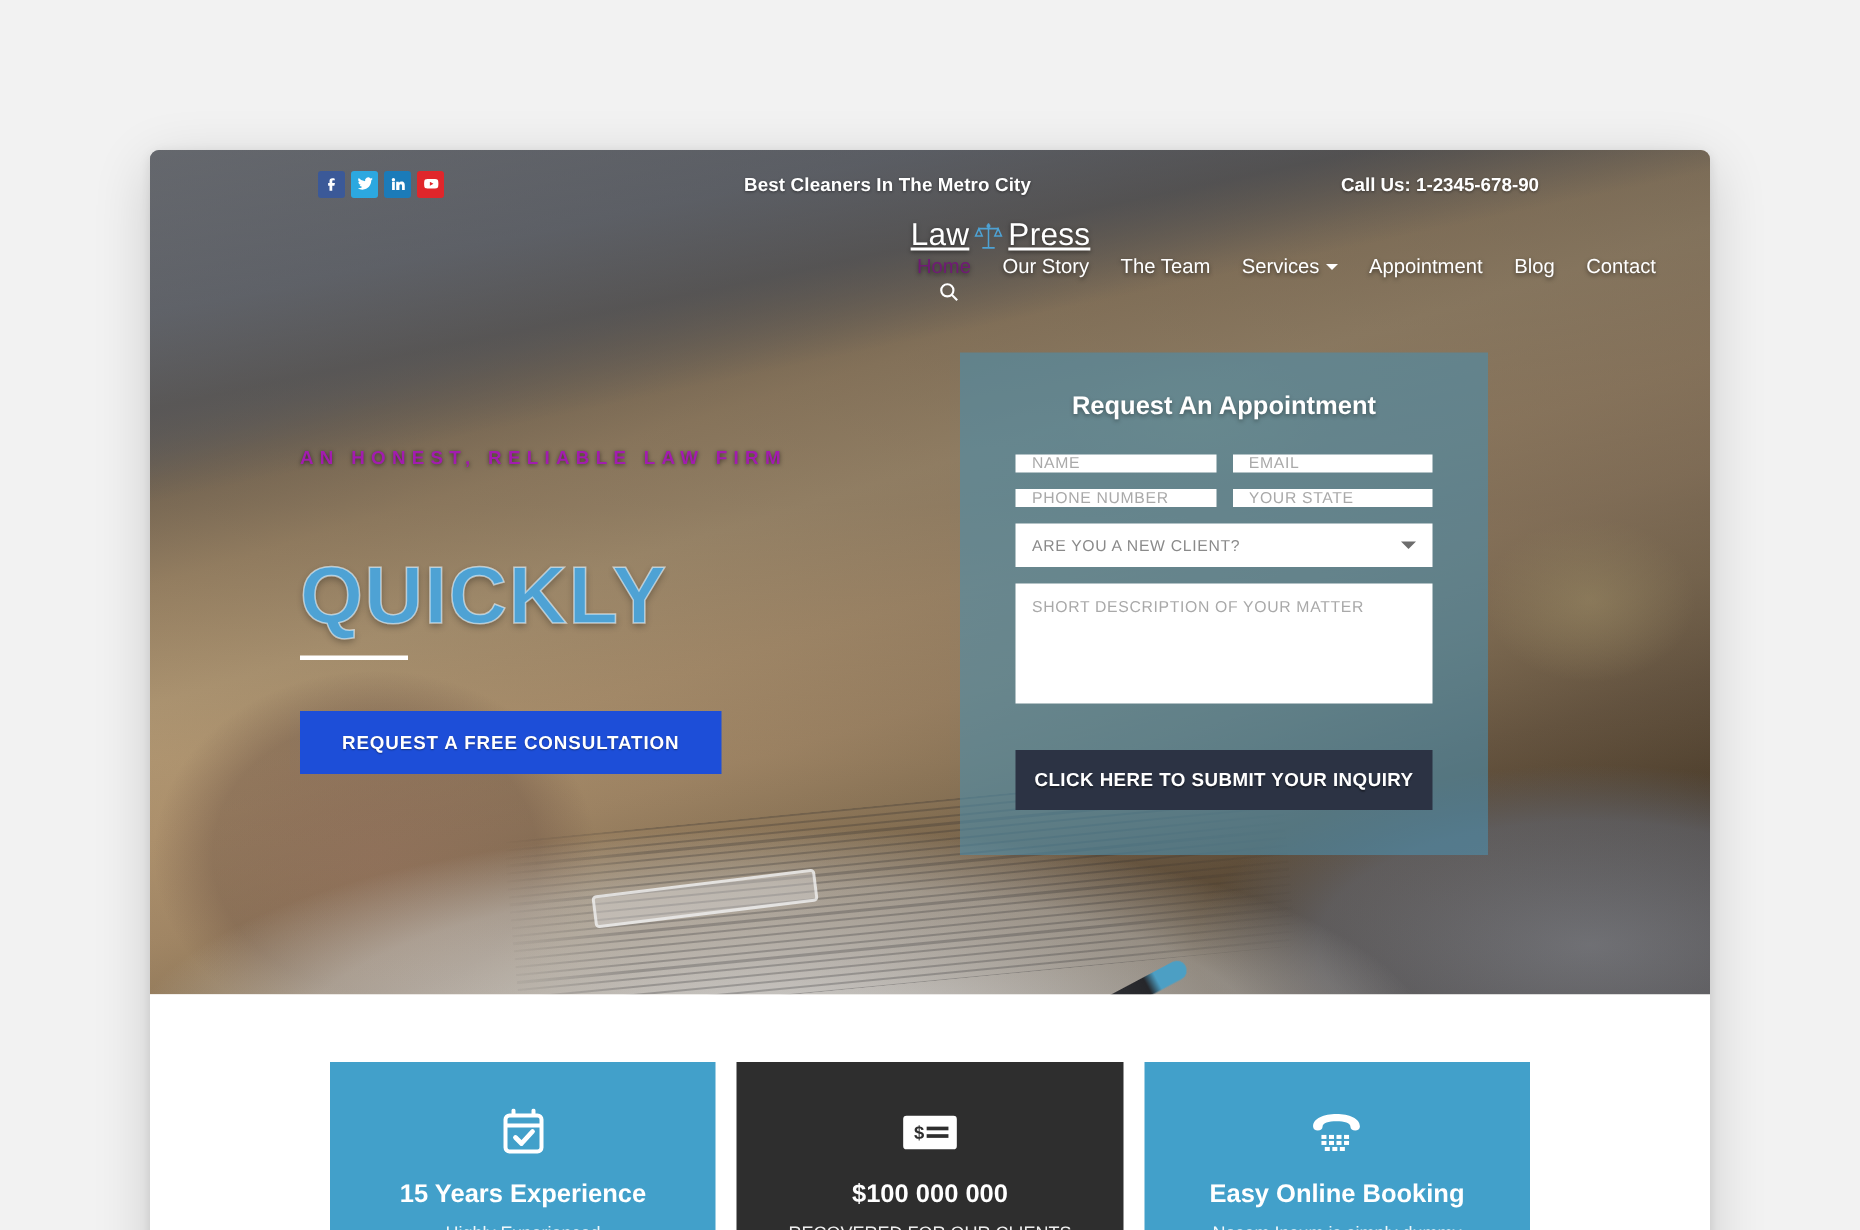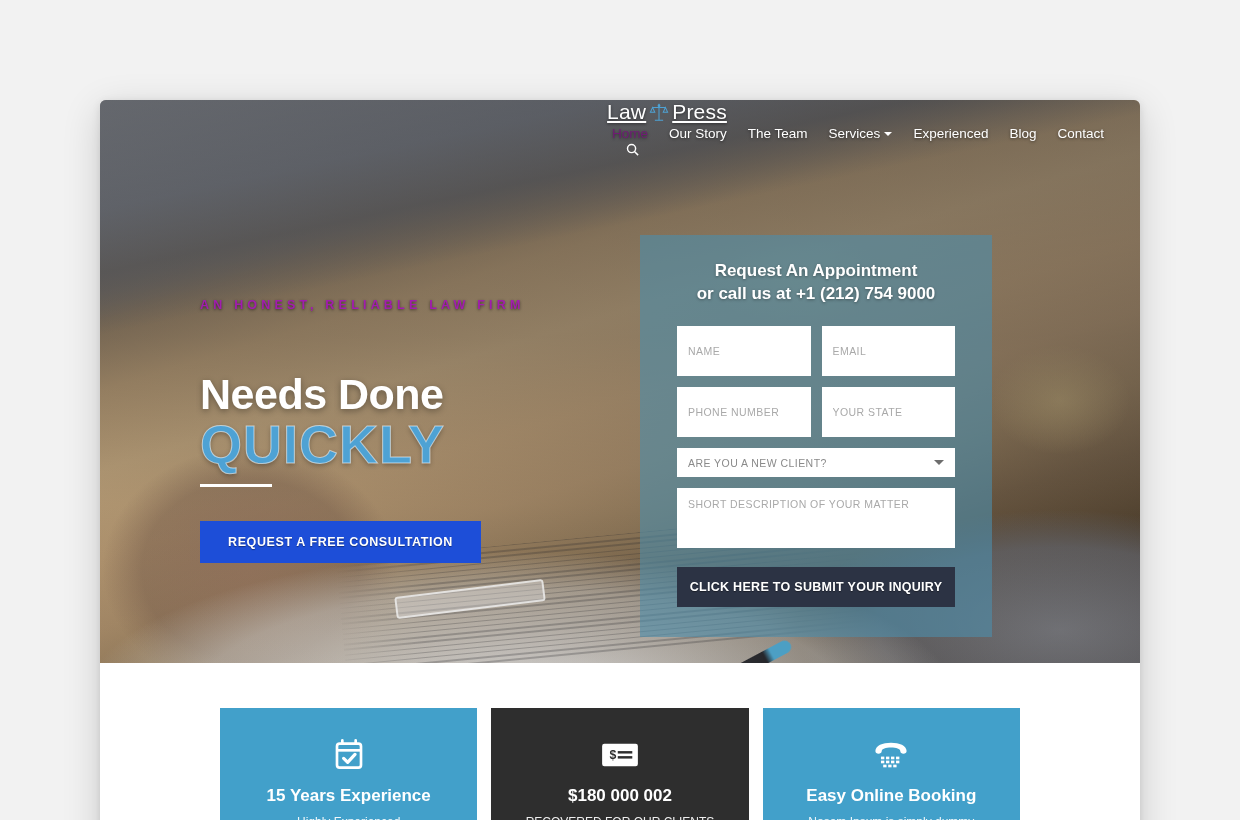--- a/index.html
+++ b/index.html
@@ -206,40 +206,40 @@
     text-align:center; line-height:23px;
     text-shadow:0 1px 3px rgba(0,0,0,.35);
     margin-bottom:21px;
   }
   .frow{ display:flex; gap:11px; margin-bottom:11px; }
   .appt input[type=text], .appt select, .appt textarea{
     width:100%; border:none; outline:none;
     background:#ffffff; color:#8a8a8a;
     font-family:"Liberation Sans", sans-serif;
     font-size:10.5px; letter-spacing:.45px;
-    padding:19px 11px;
+    padding:0 11px;
   }
   .appt input::placeholder, .appt textarea::placeholder{ color:#a9a9a9; letter-spacing:.45px; }
   .appt .half{ flex:1; }
   .selwrap{ position:relative; margin-bottom:11px; }
   .appt select{
     -webkit-appearance:none; appearance:none;
     padding:9px 26px 9px 11px;
     color:#8a8a8a; height:29px;
   }
   .selwrap::after{
     content:""; position:absolute; right:11px; top:12px;
     border-left:5px solid transparent;
     border-right:5px solid transparent;
     border-top:5px solid #6d6d6d;
     pointer-events:none;
   }
   .appt textarea{
-    height:60px; resize:none; padding-top:10px; display:block;
-    margin-bottom:19px;
+    height:80px; resize:none; padding-top:10px; display:block;
+    margin-bottom:31px;
   }
   .submit{
     width:100%; background:#2c3344; color:#ffffff; border:none;
     font-family:"Liberation Sans", sans-serif;
     font-size:12.5px; font-weight:bold; letter-spacing:.3px;
     padding:13px 0; cursor:pointer;
     text-shadow:0 1px 1px rgba(0,0,0,.4);
   }
 
   
@@ -272,20 +272,46 @@
 
 <div id="page-frame">
 
   <section id="hero">
     <div class="bg-base"></div>
     <div class="bg-tint"></div>
     <div class="doc-lines"></div>
     <div class="clipboard"></div>
     <div class="pen"></div>
 
+    <div class="topbar">
+      <div class="social">
+        <a class="s-fb" href="#">
+          <svg viewBox="0 0 24 24">
+              <path d="M15 4h-3a4 4 0 0 0-4 4v3H6v4h2v7h4v-7h3l1-4h-4V8a1 1 0 0 1 1-1h3z"></path>
+            </svg>
+        </a>
+        <a class="s-tw" href="#">
+          <svg viewBox="0 0 24 24">
+              <path d="M23 4.9a8.8 8.8 0 0 1-2.6.7 4.5 4.5 0 0 0 2-2.5 9 9 0 0 1-2.9 1.1 4.5 4.5 0 0 0-7.7 4.1A12.8 12.8 0 0 1 2.5 3.6a4.5 4.5 0 0 0 1.4 6 4.4 4.4 0 0 1-2-.6 4.5 4.5 0 0 0 3.6 4.5 4.5 4.5 0 0 1-2 .1 4.5 4.5 0 0 0 4.2 3.1A9 9 0 0 1 1 18.6a12.7 12.7 0 0 0 6.9 2c8.3 0 12.8-6.9 12.8-12.8v-.6A9 9 0 0 0 23 4.9z"></path>
+            </svg>
+        </a>
+        <a class="s-in" href="#">
+          <svg viewBox="0 0 24 24">
+              <path d="M4.98 3.5a2.5 2.5 0 1 1 0 5 2.5 2.5 0 0 1 0-5zM3 9h4v12H3zM9 9h3.8v1.7h.1a4.2 4.2 0 0 1 3.8-2.1c4 0 4.8 2.6 4.8 6V21h-4v-5.3c0-1.3 0-2.9-1.8-2.9s-2 1.4-2 2.8V21H9z"></path>
+            </svg>
+        </a>
+        <a class="s-yt" href="#">
+          <svg viewBox="0 0 24 24">
+              <path d="M22 7.5a3 3 0 0 0-2.1-2.1C18 5 12 5 12 5s-6 0-7.9.4A3 3 0 0 0 2 7.5 31 31 0 0 0 1.6 12 31 31 0 0 0 2 16.5a3 3 0 0 0 2.1 2.1C6 19 12 19 12 19s6 0 7.9-.4a3 3 0 0 0 2.1-2.1A31 31 0 0 0 22.4 12 31 31 0 0 0 22 7.5zM10 15V9l5.2 3z"></path>
+            </svg>
+        </a>
+      </div>
+      <div class="tagline">Best Cleaners In The Metro City</div>
+      <div class="callus">Call Us: 1-2345-678-90</div>
+    </div>
 
     <div class="navbar">
       <a class="logo" href="#">
         <span>Law</span>
         <svg class="scales" viewBox="0 0 24 24">
           <g stroke="#4ea2d4" stroke-width="1.1" fill="none">
             <line x1="12" y1="3" x2="12" y2="21"></line>
             <line x1="5" y1="7" x2="19" y2="7"></line>
             <line x1="7.5" y1="21" x2="16.5" y2="21"></line>
             <path d="M5 7 L2.6 12.4 h4.8 z"></path>
@@ -296,48 +322,46 @@
         <span>Press</span>
       </a>
 
       <ul class="menu">
         <li class="active"><a href="#">Home</a></li>
         <li><a href="#">Our Story</a></li>
         <li><a href="#">The Team</a></li>
         <li>
           <a href="#"><span>Services</span><i class="caret"></i></a>
         </li>
-        <li><a href="#">Experienced</a></li>
+        <li><a href="#">Appointment</a></li>
         <li><a href="#">Blog</a></li>
         <li><a href="#">Contact</a></li>
       </ul>
 
       <button class="search-btn">
         <svg viewBox="0 0 24 24">
             <circle cx="10.5" cy="10.5" r="6.5"></circle>
             <line x1="15.5" y1="15.5" x2="21" y2="21"></line>
           </svg>
       </button>
     </div>
 
     <div class="hero-copy">
       <div class="eyebrow">AN HONEST, RELIABLE LAW FIRM</div>
       <div class="headline">
         <br>
-        <span>Needs Done</span>
         <span class="rotating">QUICKLY</span>
       </div>
       <div class="rule"></div>
       <button class="cta">REQUEST A FREE CONSULTATION</button>
     </div>
 
     <div class="appt">
       <h3>
         <span>Request An Appointment</span><br>
-        <span>or call us at +1 (212) 754 9000</span>
       </h3>
 
       <div class="frow">
         <input class="half" type="text" placeholder="NAME" style="">
         <input class="half" type="text" placeholder="EMAIL" style="">
       </div>
 
       <div class="frow">
         <input class="half" type="text" placeholder="PHONE NUMBER" style="">
         <input class="half" type="text" placeholder="YOUR STATE" style="">
@@ -373,21 +397,21 @@
 
       <div class="card dark">
         <div class="ic">
           <svg viewBox="0 0 34 24" width="38" height="28">
             <rect x="1" y="2" width="32" height="20" rx="2" fill="#fff"></rect>
             <text x="7.5" y="16" font-family="Liberation Sans, sans-serif" font-size="11" font-weight="bold" fill="#2e2e2e">$</text>
             <rect x="15" y="8.5" width="13" height="2.2" fill="#2e2e2e"></rect>
             <rect x="15" y="13" width="13" height="2.2" fill="#2e2e2e"></rect>
           </svg>
         </div>
-        <div class="t">$180 000 002</div>
+        <div class="t">$100 000 000</div>
         <div class="s">RECOVERED FOR OUR CLIENTS</div>
       </div>
 
       <div class="card blue">
         <div class="ic">
           <svg viewBox="0 0 34 26" width="38" height="29">
             <path d="M3 9C3 4 9.5 1.5 17 1.5S31 4 31 9c0 1.6-1.3 2.4-2.8 2.4-1.6 0-2.9-.8-2.9-2.4 0-2-3.6-3.1-8.3-3.1S8.7 7 8.7 9c0 1.6-1.3 2.4-2.9 2.4C4.3 11.4 3 10.6 3 9z" fill="#fff"></path>
             <g fill="#fff">
               <rect x="8" y="14" width="3" height="2.4"></rect>
                 <rect x="12.5" y="14" width="3" height="2.4"></rect>

